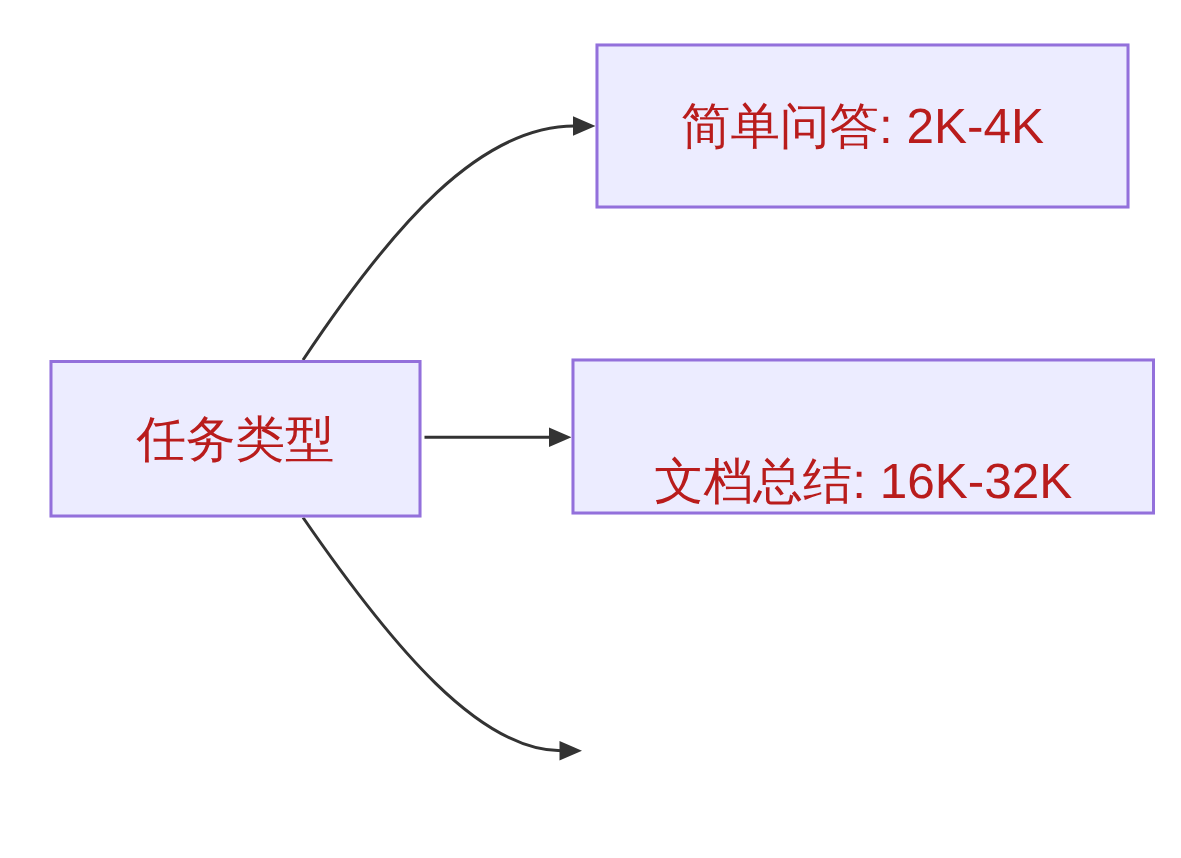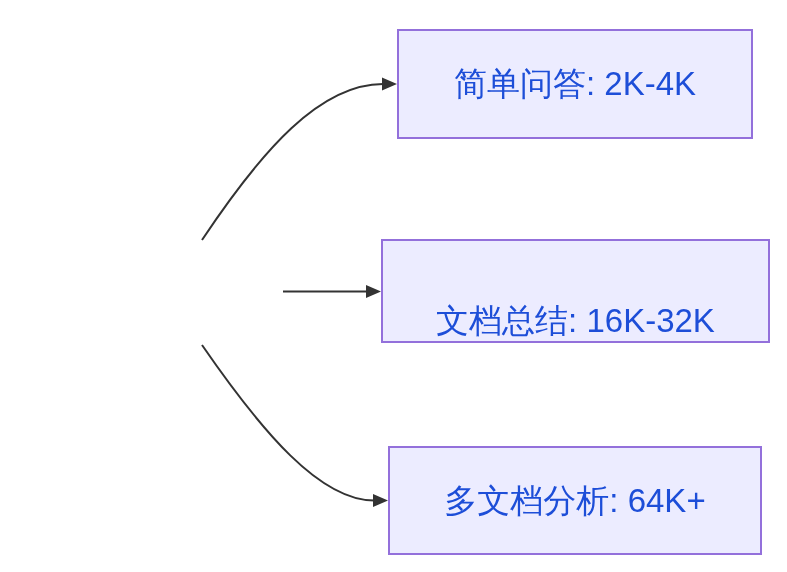--- a/index.html
+++ b/index.html
@@ -29,21 +29,21 @@
   }
   .arrowhead {
     fill: #333333;
     stroke: none;
   }
   .node {
     position: absolute;
     box-sizing: border-box;
     background: #ECECFF;
     border: 2px solid #9370DB;
-    color: #1d4ed8;
+    color: #b91c1c;
     font-size: 33px;
     line-height: 1.2;
     display: flex;
     align-items: center;
     justify-content: center;
     white-space: nowrap;
   }
   .node-root        { left: 33px;  top: 240px; width: 248px; height: 105px; }
   .node-simple-qa   { left: 397px; top: 29px;  width: 356px; height: 110px; }
   .node-doc-summary { left: 381px; top: 239px; width: 389px; height: 104px; align-items: flex-end; }
@@ -65,26 +65,26 @@
       <path class="edge-path" d="M283,291.5 L367,291.5"></path>
       <polygon class="arrowhead" points="381,291.5 366,285 366,298"></polygon>
     </g>
 
     <g>
       <path class="edge-path" d="M202,345 C262,432 320,500.5 374,500.5"></path>
       <polygon class="arrowhead" points="388,500.5 373,494 373,507"></polygon>
     </g>
   </svg>
 
+  <div class="node node-root">
+    <span>任务类型</span>
+  </div>
 
   <div class="node node-simple-qa">
     <span>简单问答: 2K-4K</span>
   </div>
 
   <div class="node node-doc-summary">
     <span>文档总结: 16K-32K</span>
   </div>
 
-  <div class="node node-multi-doc">
-    <span>多文档分析: 64K+</span>
-  </div>
 
 </div>
 
 </body></html>

